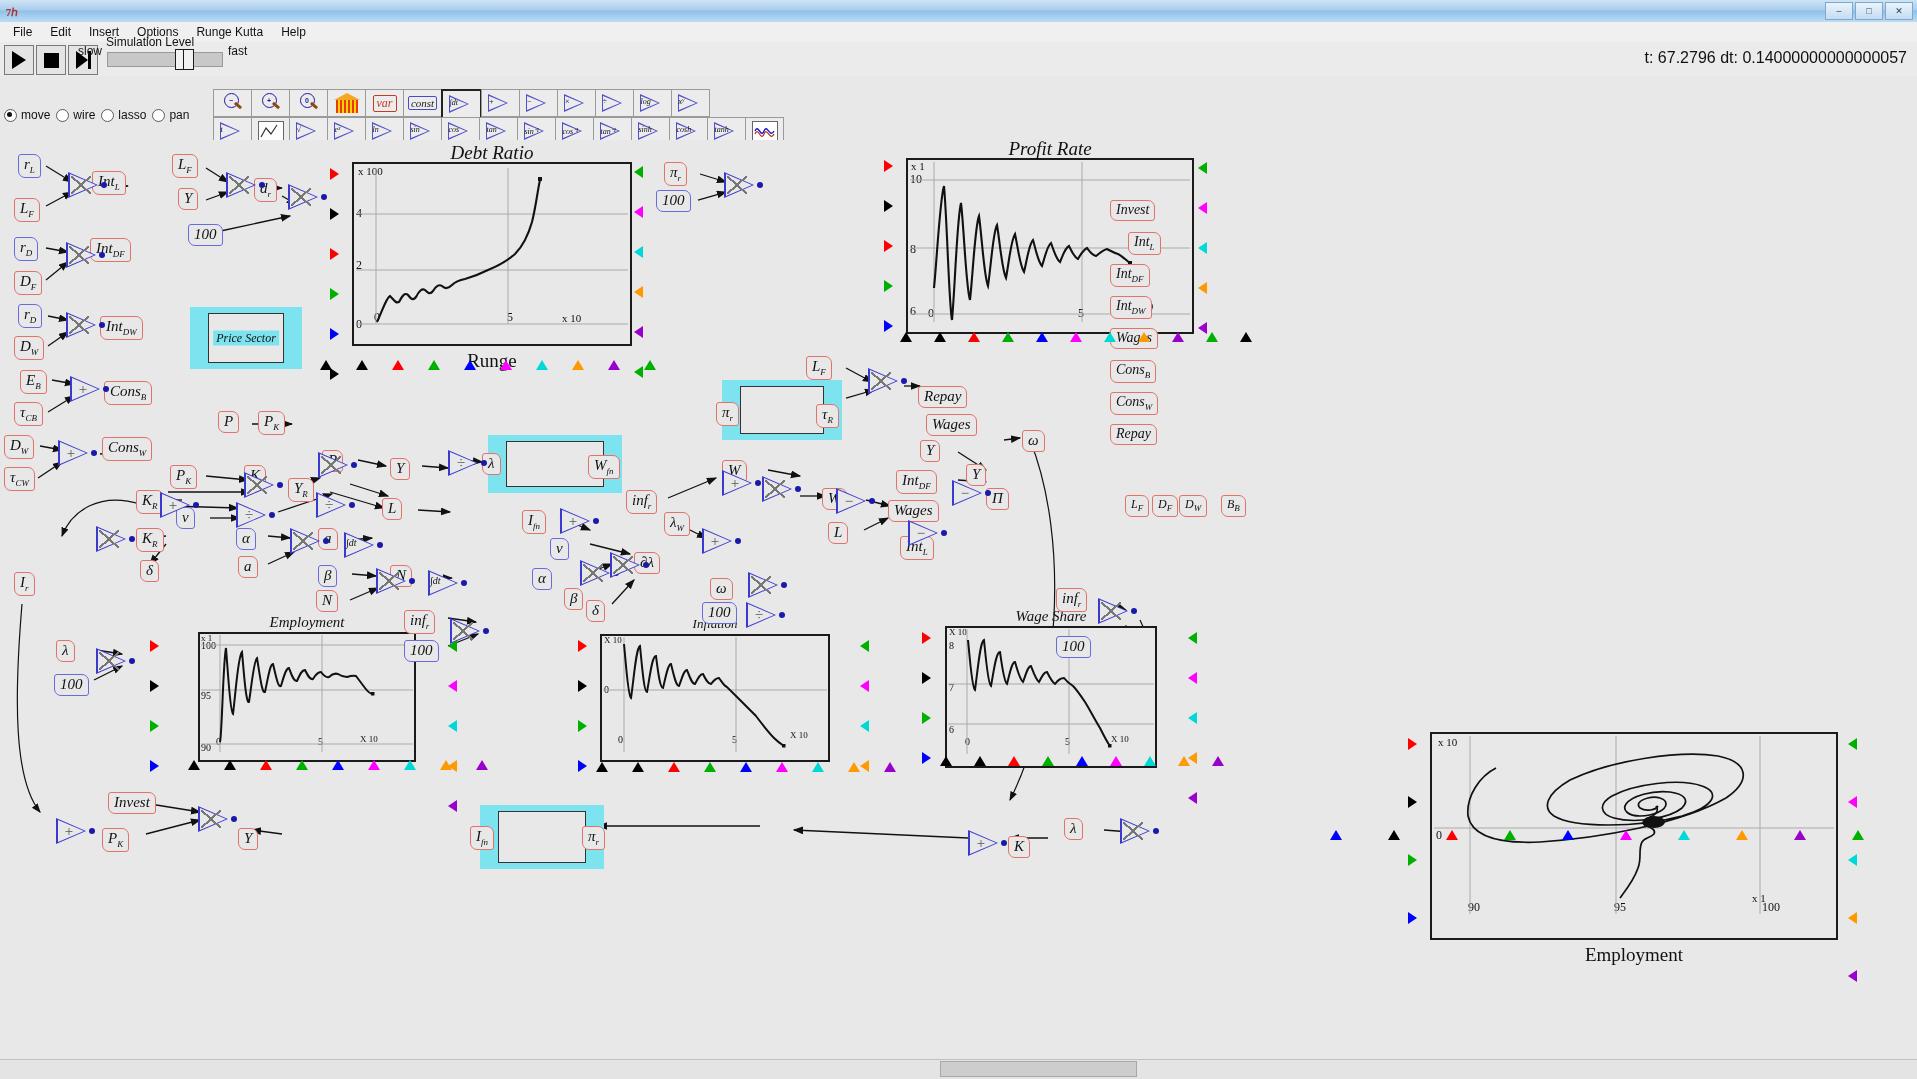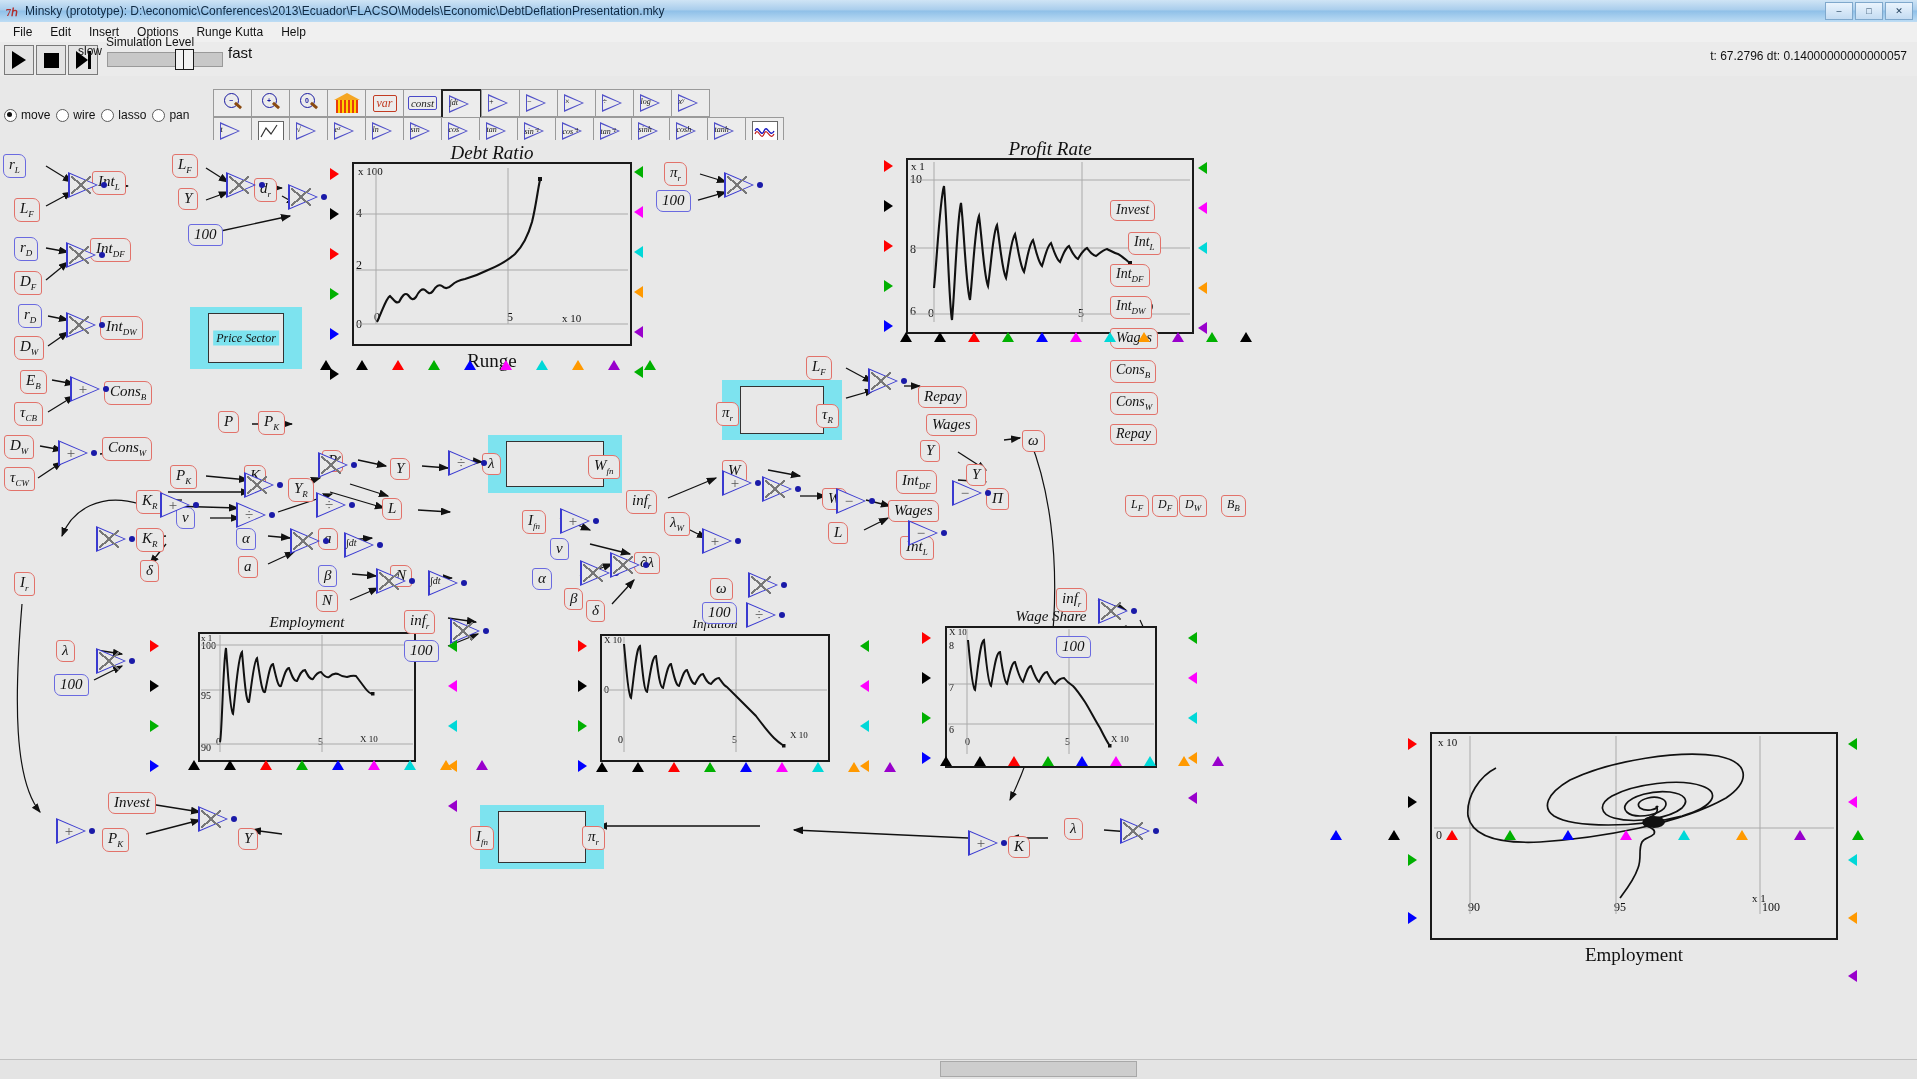--- a/index.html
+++ b/index.html
@@ -24,26 +24,26 @@
   
   #runbar{position:absolute;left:0;top:42px;width:1917px;height:34px;background:#ebebeb;}
   .runbtn{position:absolute;top:3px;width:28px;height:28px;background:#e4e4e4;border:1px solid #7a7a7a;
     display:flex;align-items:center;justify-content:center;}
   .glyph-play{width:0;height:0;border-left:14px solid #000;border-top:9px solid transparent;border-bottom:9px solid transparent;}
   .glyph-stop{width:15px;height:15px;background:#000;}
   .glyph-step{display:flex;align-items:center;}
   .glyph-step .t{width:0;height:0;border-left:12px solid #000;border-top:9px solid transparent;border-bottom:9px solid transparent;}
   .glyph-step .b{width:3px;height:18px;background:#000;}
   #lbl-slow{position:absolute;left:78px;top:44px;font-size:12px;color:#111;}
-  #lbl-fast{position:absolute;left:228px;top:44px;font-size:15px;color:#111;}
+  #lbl-fast{position:absolute;left:228px;top:44px;font-size:12px;color:#111;}
   #lbl-simspeed{position:absolute;left:106px;top:35px;font-size:12px;color:#111;}
   #speed-track{position:absolute;left:107px;top:52px;width:114px;height:13px;background:#c8c8c8;border:1px solid #9a9a9a;}
   #speed-thumb{position:absolute;left:175px;top:49px;width:17px;height:19px;background:#f2f2f2;border:1px solid #1a1a1a;}
   #speed-thumb:after{content:"";position:absolute;left:7px;top:0;width:1px;height:19px;background:#1a1a1a;}
-  #simtime{position:absolute;right:10px;top:49px;font-size:12px;color:#111;}
+  #simtime{position:absolute;right:10px;top:49px;font-size:16px;color:#111;}
 
   
   #modebar{position:absolute;left:4px;top:108px;display:flex;align-items:center;gap:6px;}
   .radio{display:flex;align-items:center;gap:4px;}
   .radio .circ{width:11px;height:11px;border-radius:50%;border:1px solid #5b5b5b;background:#fff;position:relative;}
   .radio.on .circ:after{content:"";position:absolute;left:2px;top:2px;width:5px;height:5px;border-radius:50%;background:#111;}
   .radio span{font-size:12px;color:#111;}
 
   
   .tbrow{position:absolute;display:flex;}
@@ -137,21 +137,20 @@
 
   
   #statusbar{position:absolute;left:0;bottom:0;width:1917px;height:19px;background:#e4e4e4;border-top:1px solid #c0c0c0;}
   #hscroll{position:absolute;left:940px;bottom:2px;width:195px;height:14px;background:#cdcdcd;border:1px solid #a8a8a8;}
 </style>
 </head>
 <body>
 
 <div id="titlebar">
   <div class="tb-icon">7ℎ</div>
-  <div class="tb-text">Minsky (prototype): D:\economic\Conferences\2013\Ecuador\FLACSO\Models\Economic\DebtDeflationPresentation.mky</div>
   <div id="winbtns">
     <div>–</div>
     <div>□</div>
     <div>✕</div>
   </div>
 </div>
 
 <div id="menubar">
     <div class="mi">File</div>
     <div class="mi">Edit</div>
@@ -629,21 +628,21 @@
       <div class="vbox" style="left: 1110px; top: 284px; font-size: 14px;">Repay</div>
     </div>
   <div id="bankout">
       <div class="vbox" style="left: 1125px; top: 355px; font-size: 12px;">L<sub>F</sub></div>
       <div class="vbox" style="left: 1152px; top: 355px; font-size: 12px;">D<sub>F</sub></div>
       <div class="vbox" style="left: 1179px; top: 355px; font-size: 12px;">D<sub>W</sub></div>
       <div class="vbox" style="left: 1206px; top: 355px; font-size: 12px; margin-left: 15px;">B<sub>B</sub></div>
     </div>
 
   <div id="varlayer">
-      <div class="vbox blue" style="left: 3px; top: 14px;"><span>r</span><sub>L</sub></div>
+      <div class="vbox blue" style="left: 18px; top: 14px;"><span>r</span><sub>L</sub></div>
       <div class="vbox" style="left: 14px; top: 58px;"><span>L</span><sub>F</sub></div>
       <div class="vbox" style="left: 92px; top: 31px;"><span>Int</span><sub>L</sub></div>
       <div class="vbox blue" style="left: 14px; top: 97px;"><span>r</span><sub>D</sub></div>
       <div class="vbox" style="left: 14px; top: 131px;"><span>D</span><sub>F</sub></div>
       <div class="vbox" style="left: 90px; top: 98px;"><span>Int</span><sub>DF</sub></div>
       <div class="vbox blue" style="left: 18px; top: 164px;"><span>r</span><sub>D</sub></div>
       <div class="vbox" style="left: 14px; top: 196px;"><span>D</span><sub>W</sub></div>
       <div class="vbox" style="left: 100px; top: 176px;"><span>Int</span><sub>DW</sub></div>
       <div class="vbox" style="left: 20px; top: 230px;"><span>E</span><sub>B</sub></div>
       <div class="vbox" style="left: 14px; top: 262px;"><span>τ</span><sub>CB</sub></div>

